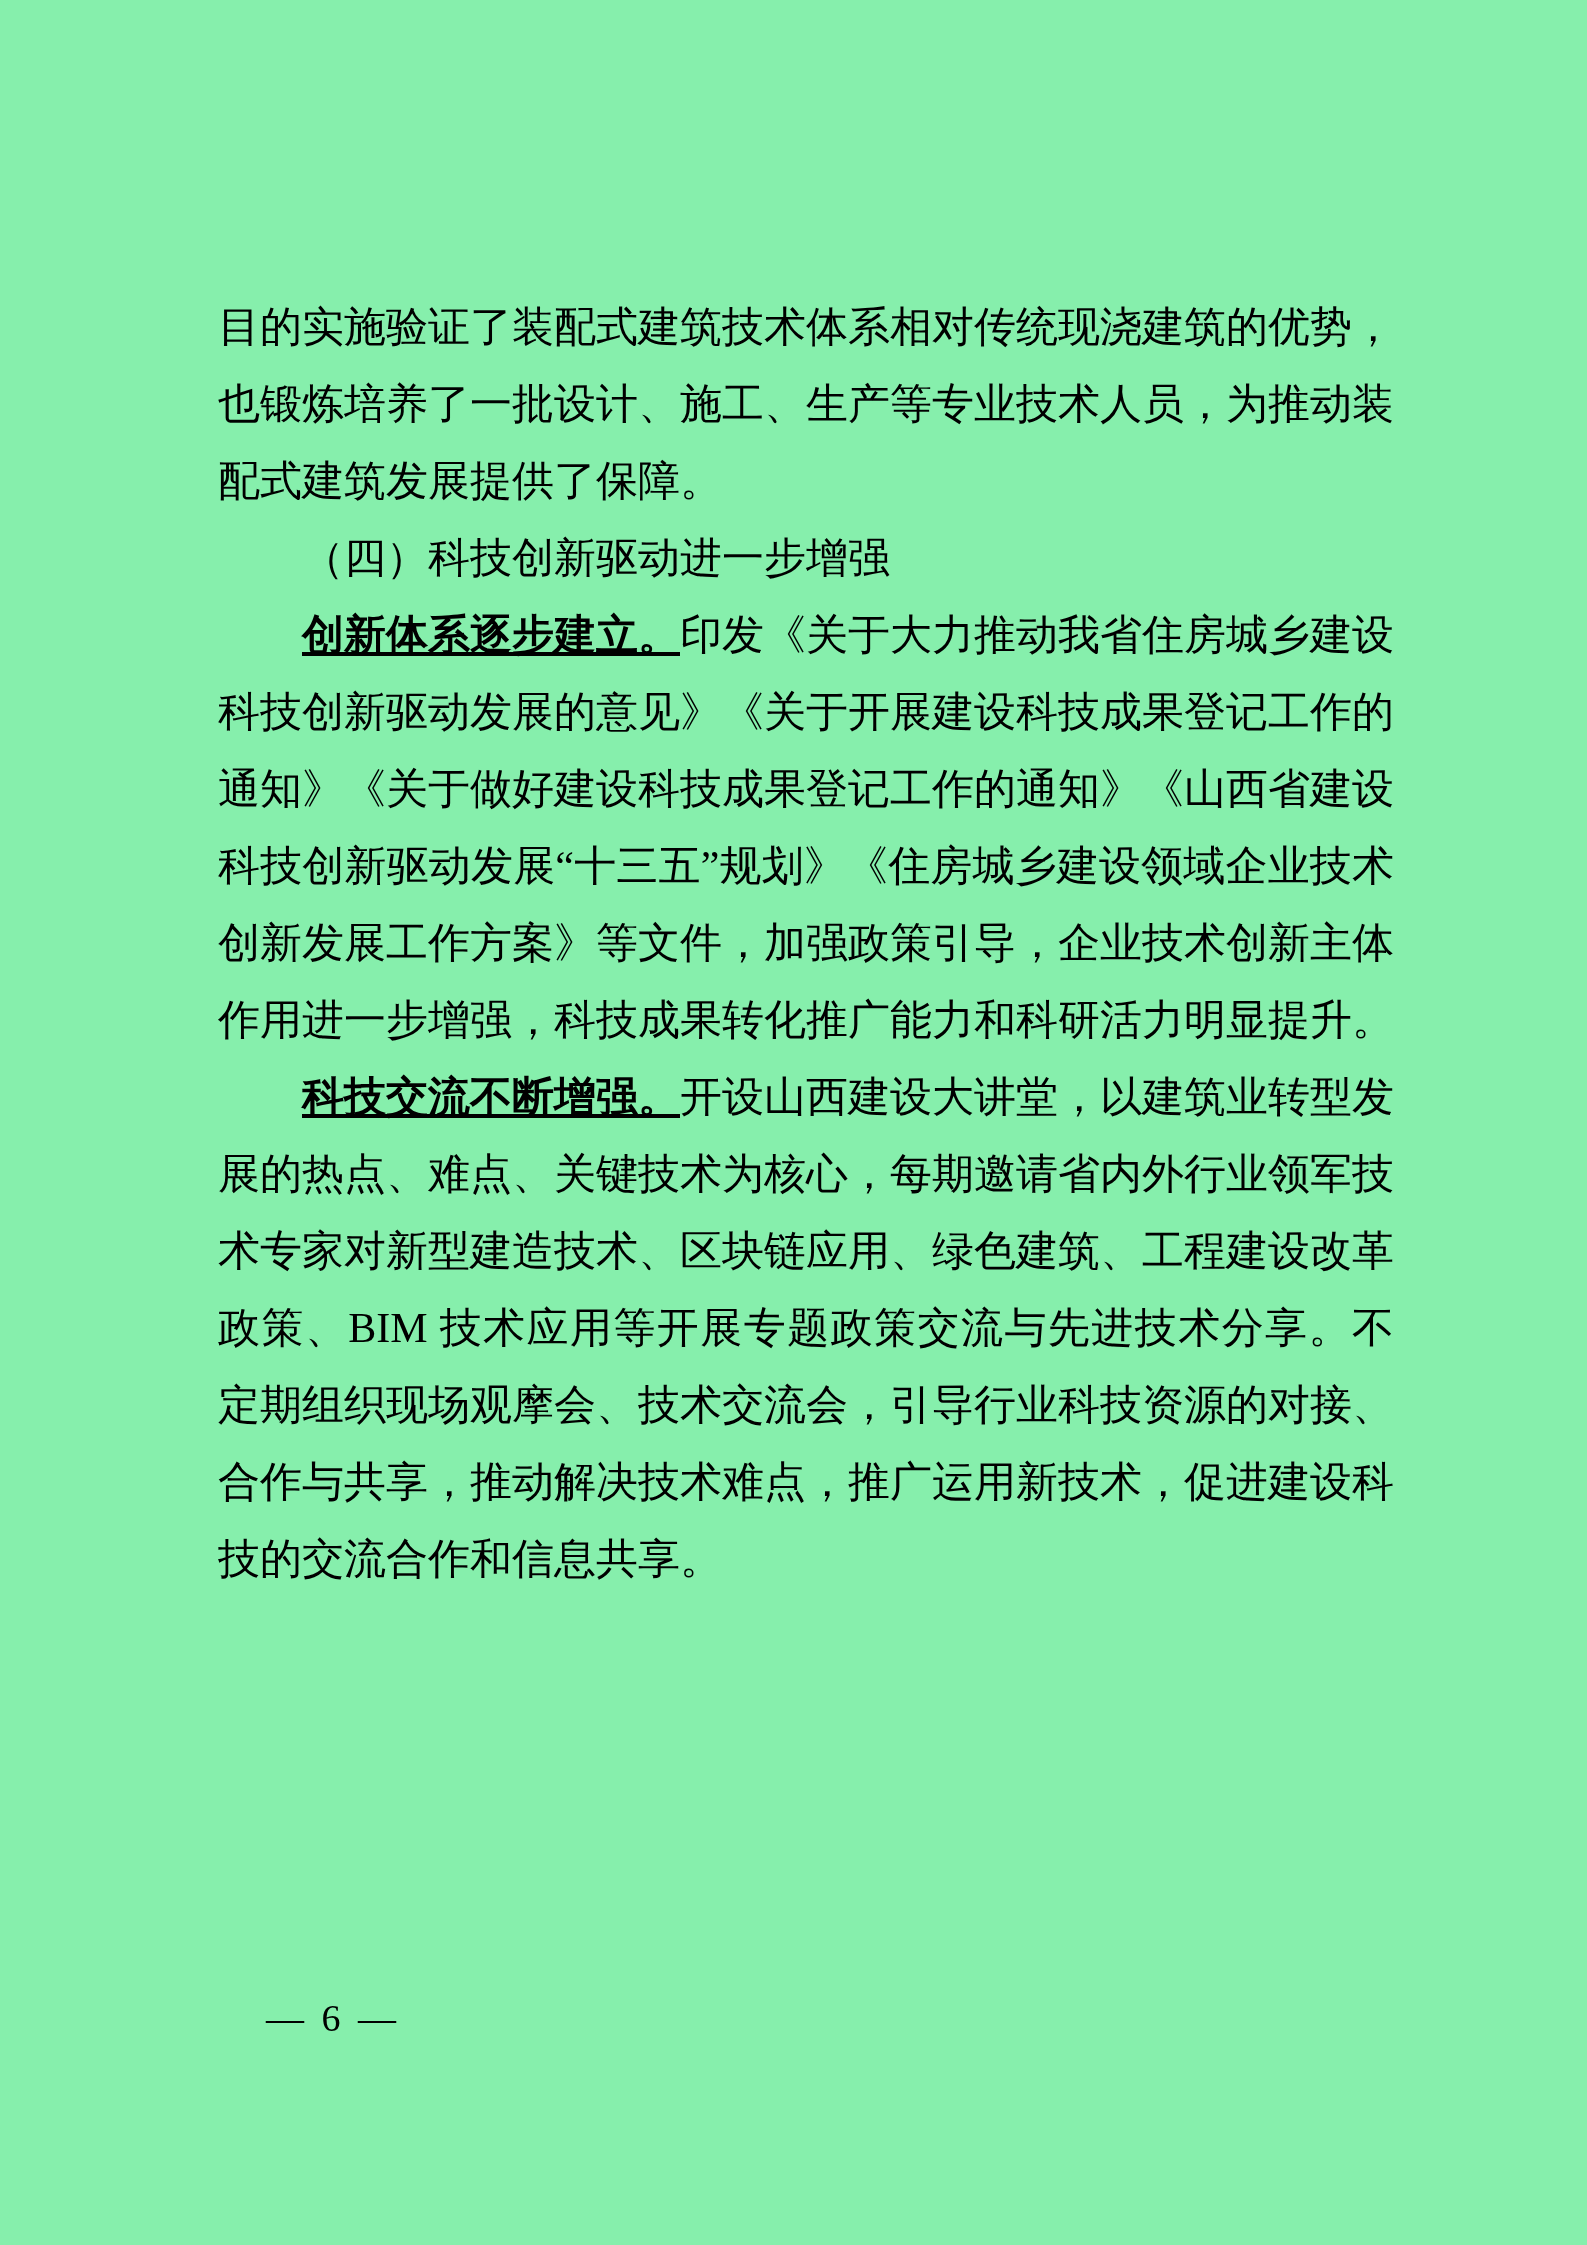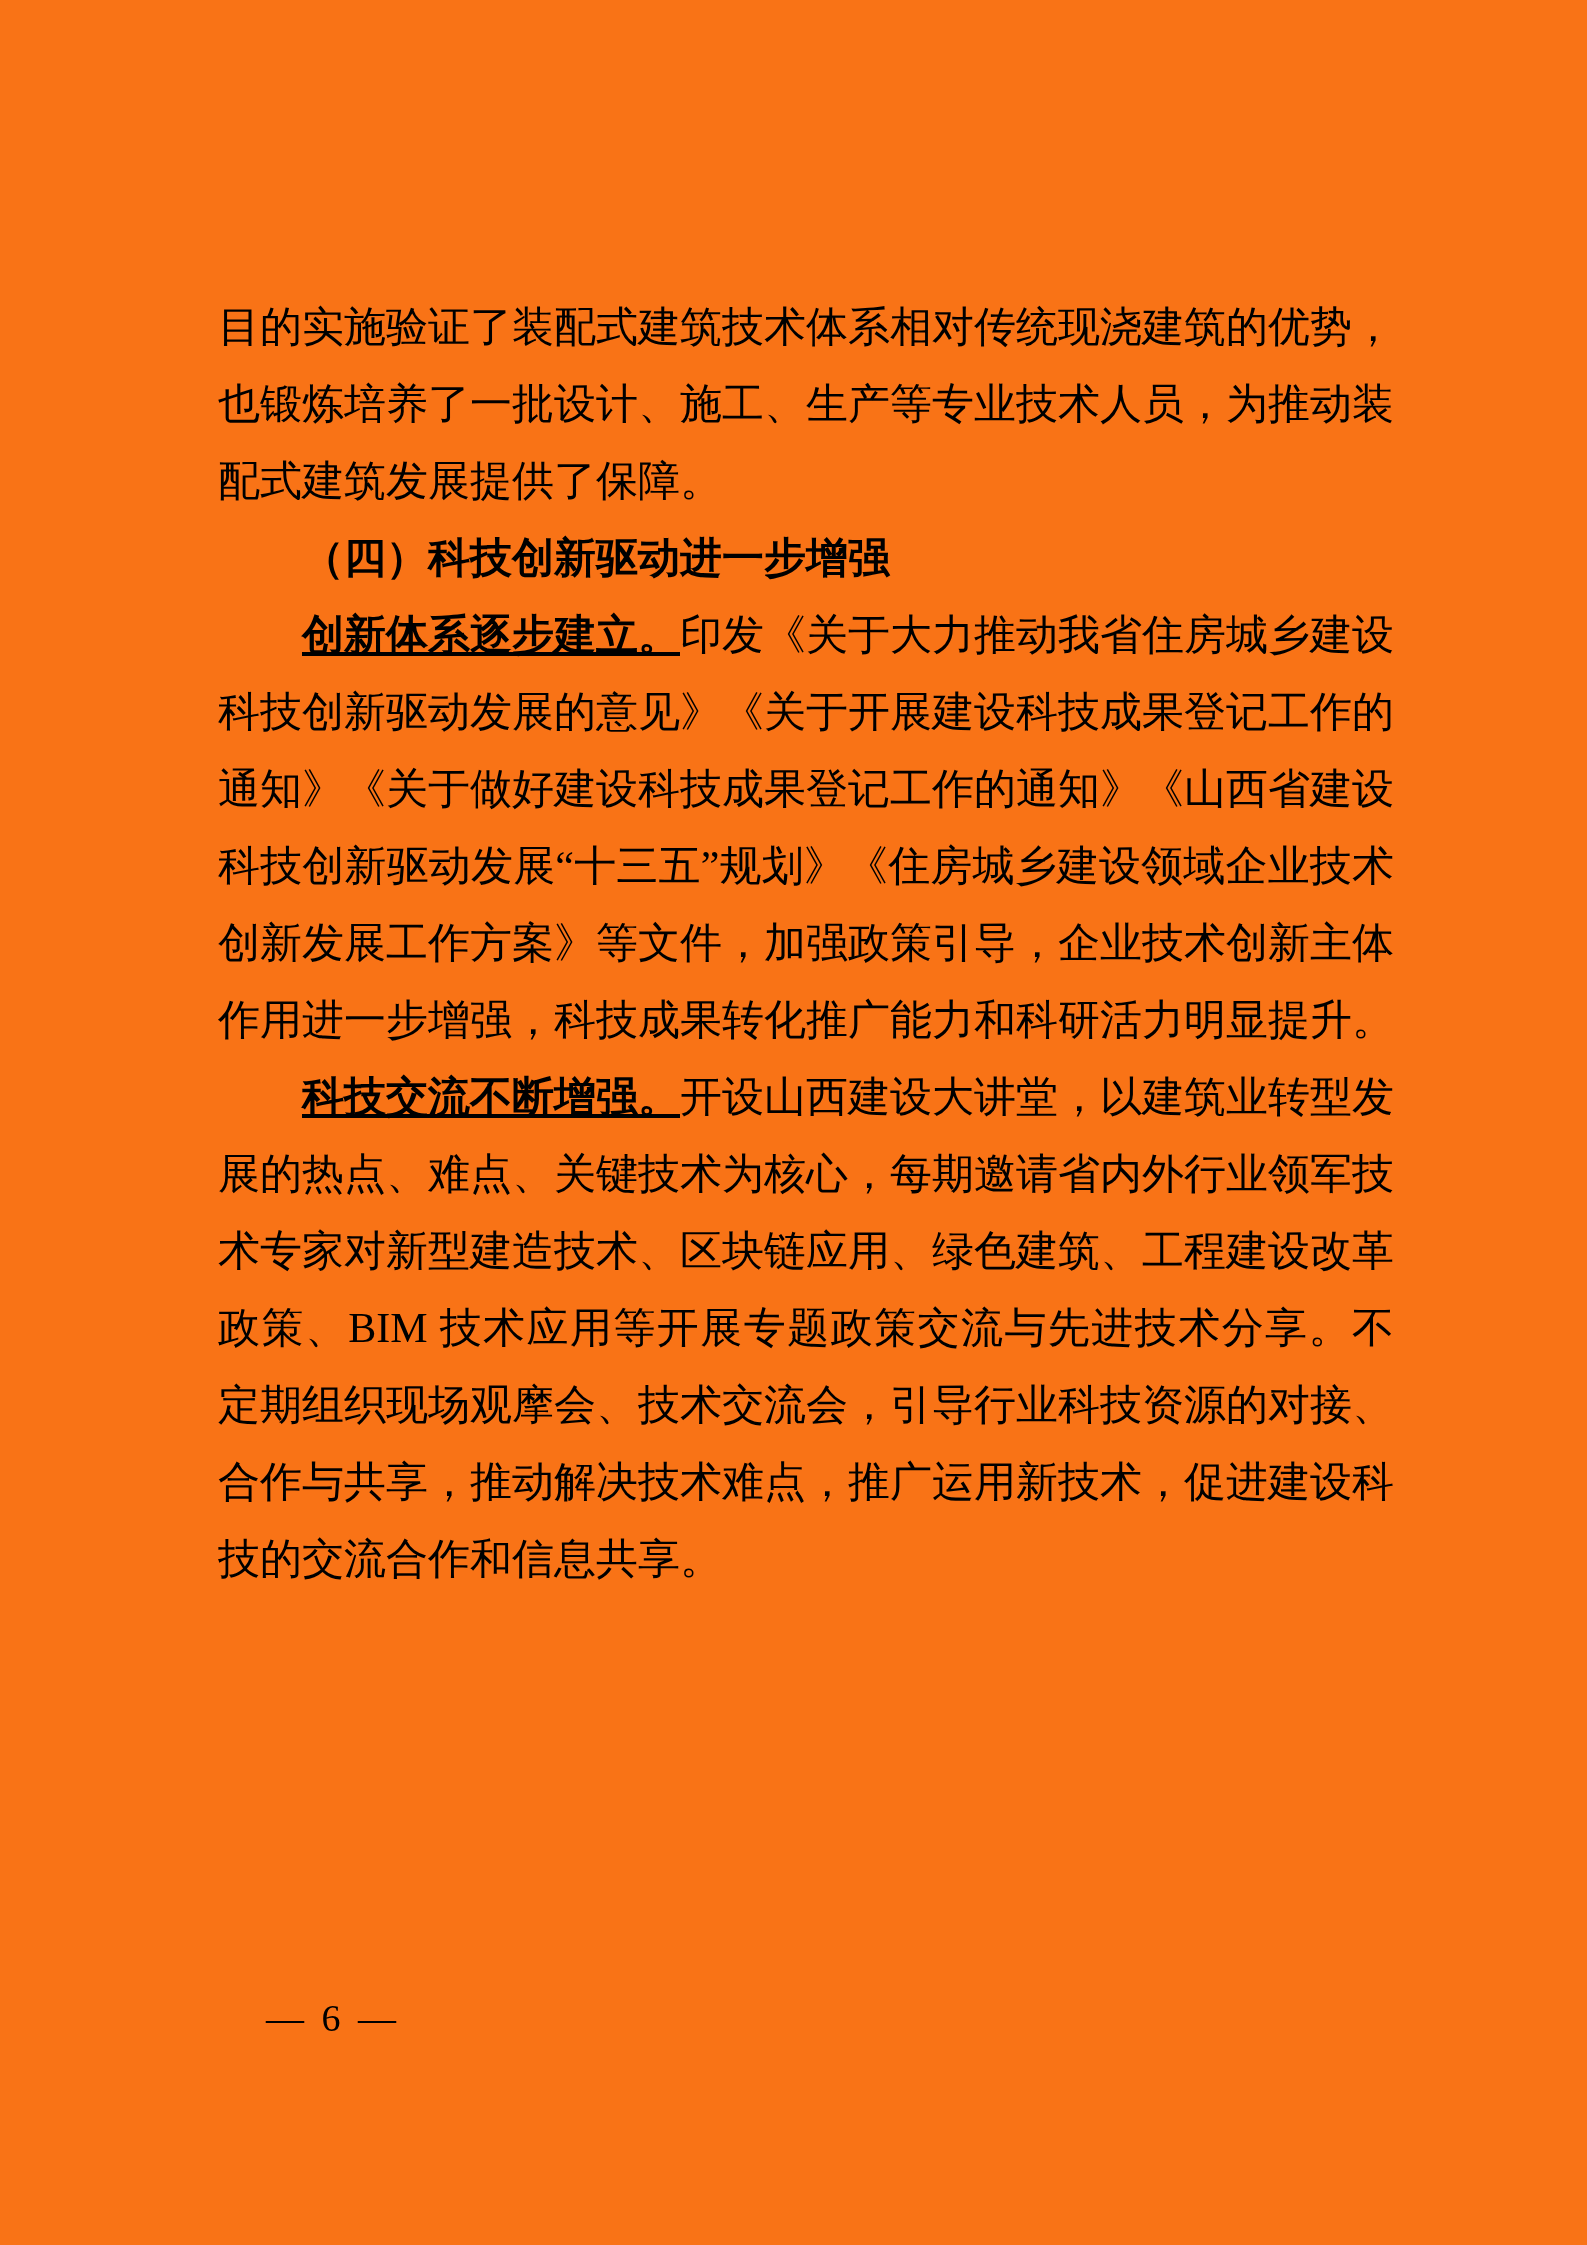--- a/index.html
+++ b/index.html
@@ -9,21 +9,21 @@
   body {
     width: 1587px;
     height: 2245px;
     background: #ffffff;
     position: relative;
     overflow: hidden;
   }
   .page {
     position: absolute;
     inset: 0;
-    background: #f97316;
+    background: #86efac;
   }
   .text-block {
     position: absolute;
     left: 218px;
     top: 289px;
     width: 1176px;
     font-family: "Liberation Serif", "DejaVu Serif", serif;
     font-size: 42px;
     line-height: 77px;
     color: #000000;
@@ -33,21 +33,21 @@
   }
   .para {
     margin: 0;
     padding: 0;
     text-indent: 84px;
   }
   .para.no-indent {
     text-indent: 0;
   }
   .para.heading {
-    font-weight: 700;
+    font-weight: 400;
   }
   .lead {
     font-weight: 700;
     text-decoration: underline;
   }
   .footer {
     position: absolute;
     left: 266px;
     top: 1996px;
     font-family: "Liberation Serif", "DejaVu Serif", serif;

